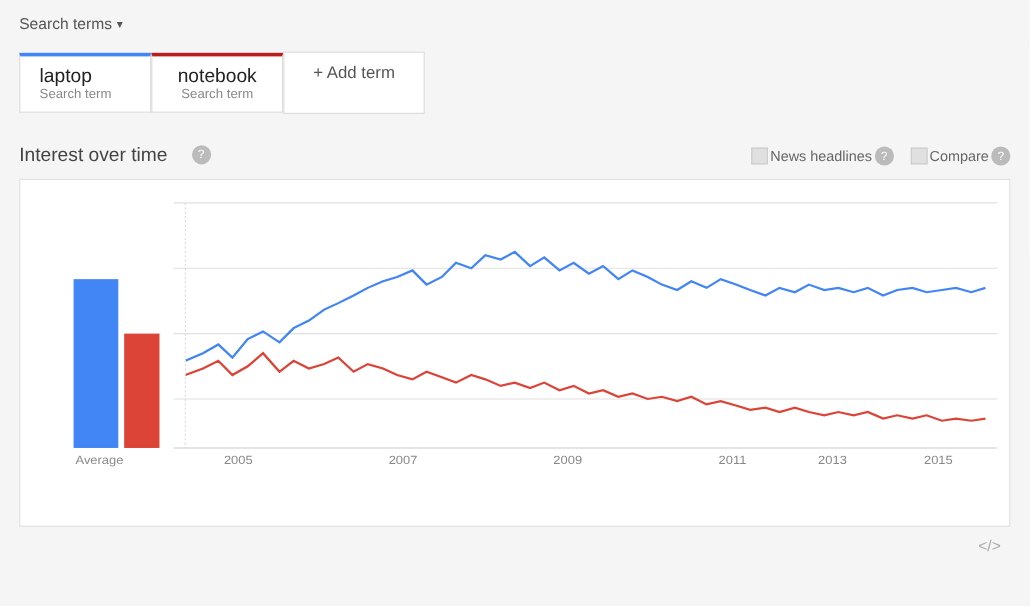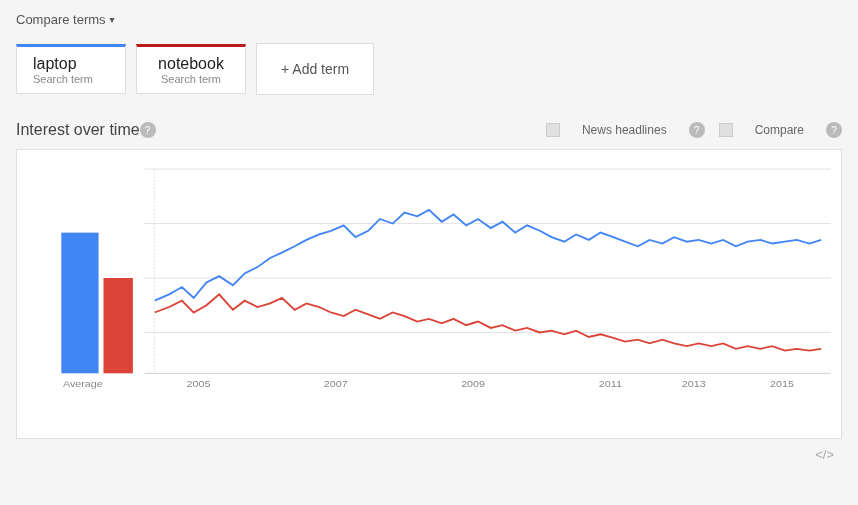--- a/index.html
+++ b/index.html
@@ -30,21 +30,20 @@
       cursor: pointer;
     }
     .dropdown-arrow {
       margin-left: 4px;
       font-size: 10px;
     }
     .terms-row {
       display: flex;
       align-items: center;
       padding: 8px 16px 16px 16px;
-      gap: 10px;
     }
     .term-chip {
       display: flex;
       flex-direction: column;
       justify-content: center;
       padding: 8px 16px;
       background: #fff;
       border: 1px solid #ddd;
       min-width: 110px;
       cursor: pointer;
@@ -60,21 +59,21 @@
       font-size: 16px;
       font-weight: 400;
       color: #222;
     }
     .term-label {
       font-size: 11px;
       color: #888;
     }
     .add-term-chip {
       display: flex;
-      align-items: center;
+      align-items: flex-start;
       justify-content: center;
       padding: 8px 24px;
       background: #fff;
       border: 1px solid #ddd;
       min-width: 110px;
       height: 52px;
       cursor: pointer;
       font-size: 14px;
       color: #555;
     }
@@ -83,22 +82,22 @@
       padding: 10px 16px 8px 16px;
     }
     .interest-header {
       display: flex;
       align-items: center;
       justify-content: space-between;
       margin-bottom: 10px;
     }
     .interest-title-group {
       display: flex;
-      align-items: center;
-      gap: 0;
+      align-items: flex-start;
+      gap: 20px;
     }
     .interest-title {
       font-size: 16px;
       font-weight: 400;
       color: #444;
     }
     .help-icon {
       width: 16px;
       height: 16px;
       border-radius: 50%;
@@ -111,21 +110,21 @@
       cursor: pointer;
     }
     .legend-group {
       display: flex;
       align-items: center;
       gap: 14px;
     }
     .legend-item {
       display: flex;
       align-items: center;
-      gap: 22px;
+      gap: 2px;
       font-size: 12px;
       color: #666;
     }
     .legend-box {
       width: 14px;
       height: 14px;
       background: #e0e0e0;
       border: 1px solid #ccc;
     }
     .chart-container {
@@ -146,21 +145,21 @@
       color: #aaa;
       padding-right: 8px;
       padding-bottom: 4px;
     }
   </style>
 </head>
 <body>
 
 <div class="header">
   <div class="search-terms-dropdown">
-    <span>Compare terms</span>
+    <span>Search terms</span>
     <span class="dropdown-arrow">▾</span>
   </div>
 </div>
 
 <div class="terms-row">
   <div class="term-chip laptop-chip">
     <span class="term-name">laptop</span>
     <span class="term-label">Search term</span>
   </div>
   <div class="term-chip notebook-chip">

